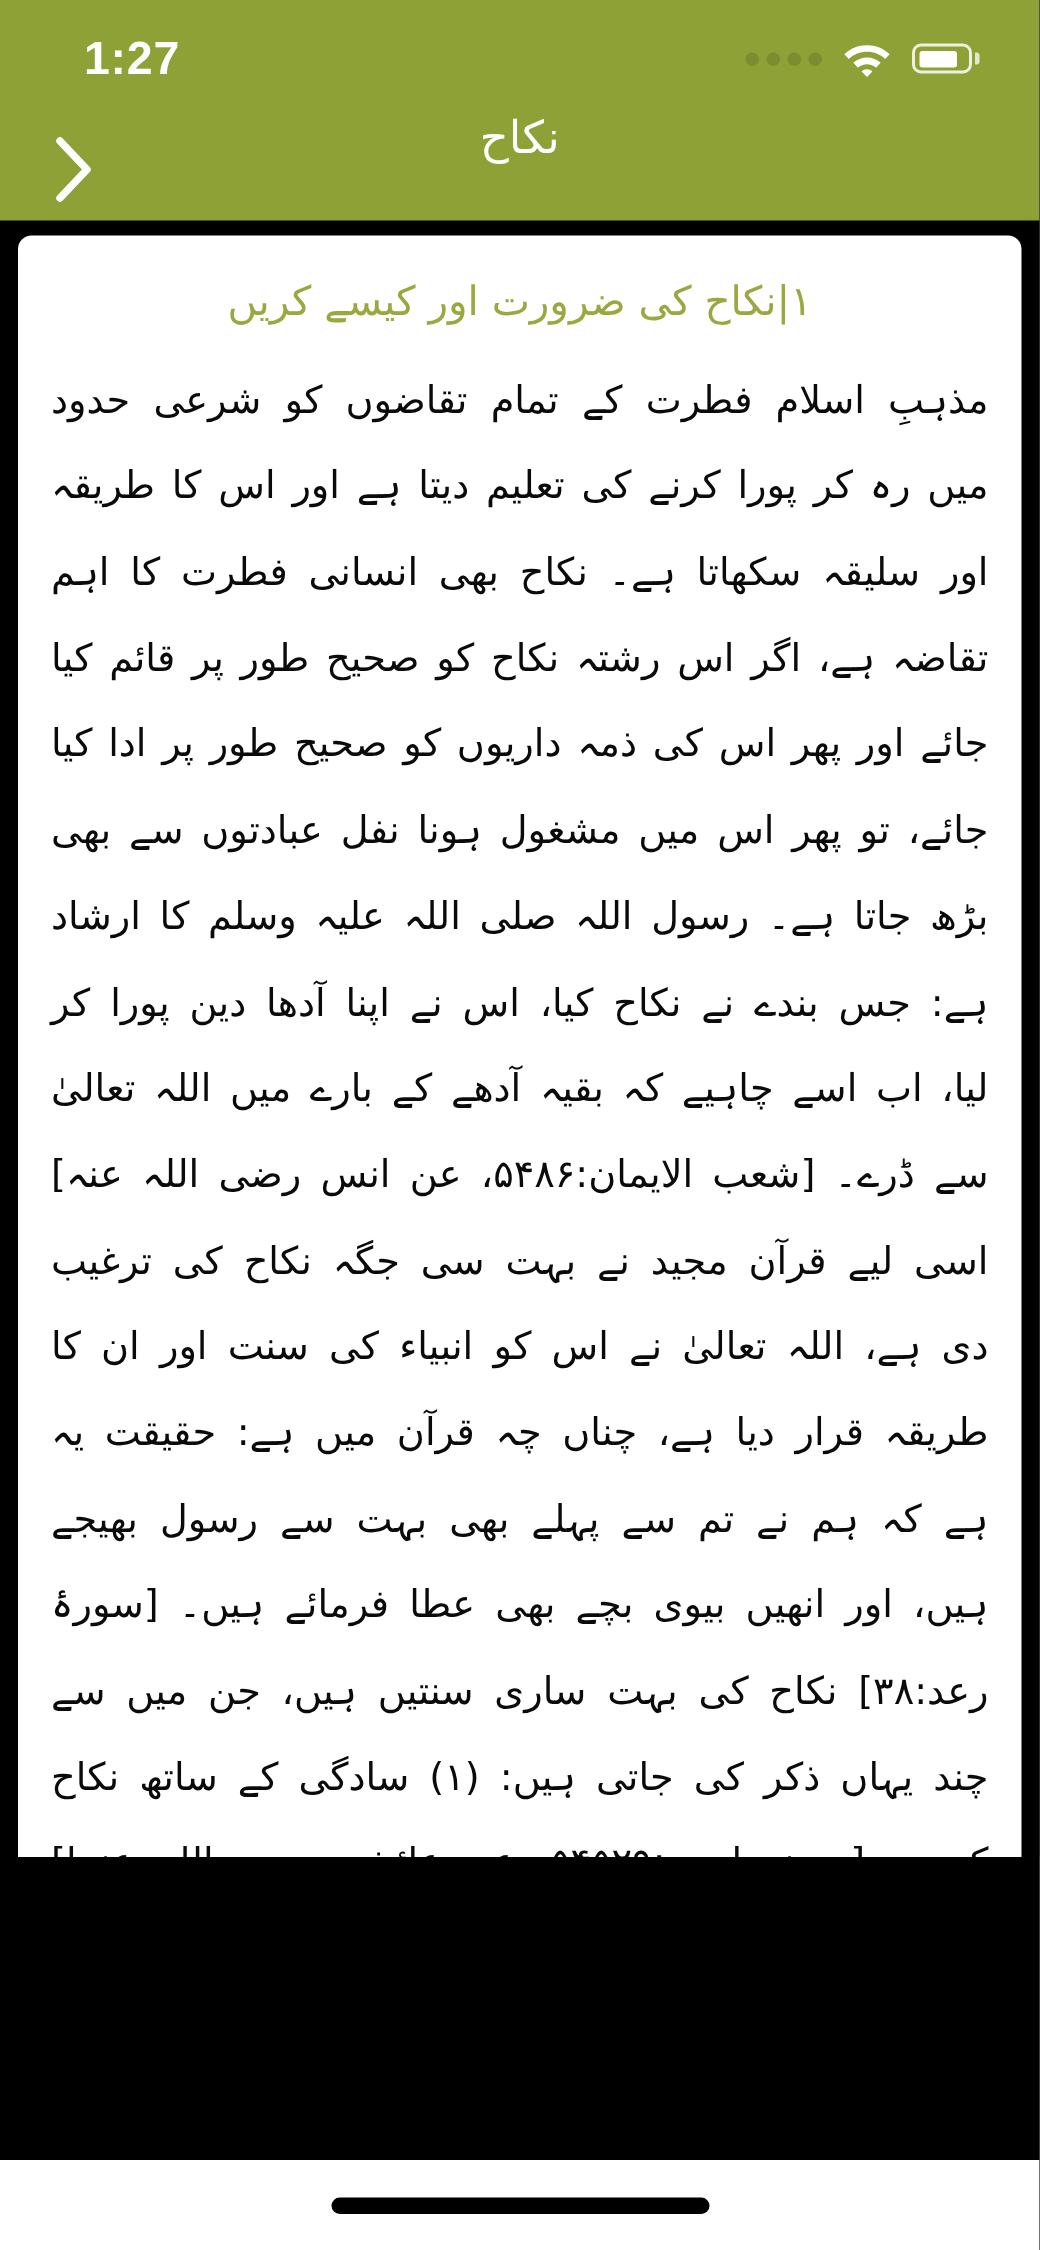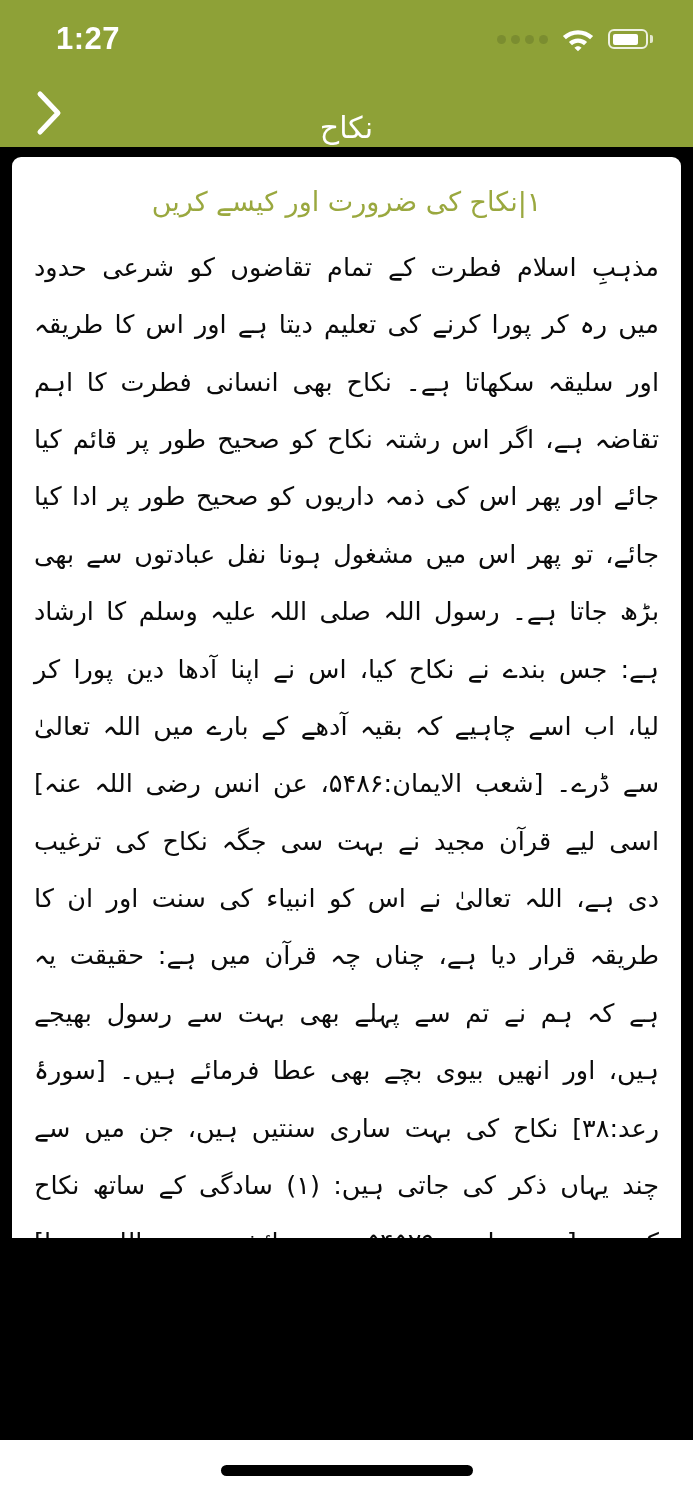--- a/index.html
+++ b/index.html
@@ -77,21 +77,21 @@
     border-radius: 0 2px 2px 0;
     margin-left: 2px;
   }
 
   
   .nav-bar {
     height: 69px;
     background: #8EA137;
     position: relative;
     display: flex;
-    align-items: flex-end;
+    align-items: flex-start;
     justify-content: center;
   }
   .nav-title {
     color: #ffffff;
     font-size: 30px;
     line-height: 1;
     font-family: "DejaVu Sans", sans-serif;
     padding-bottom: 4px;
   }
   .nav-next {

